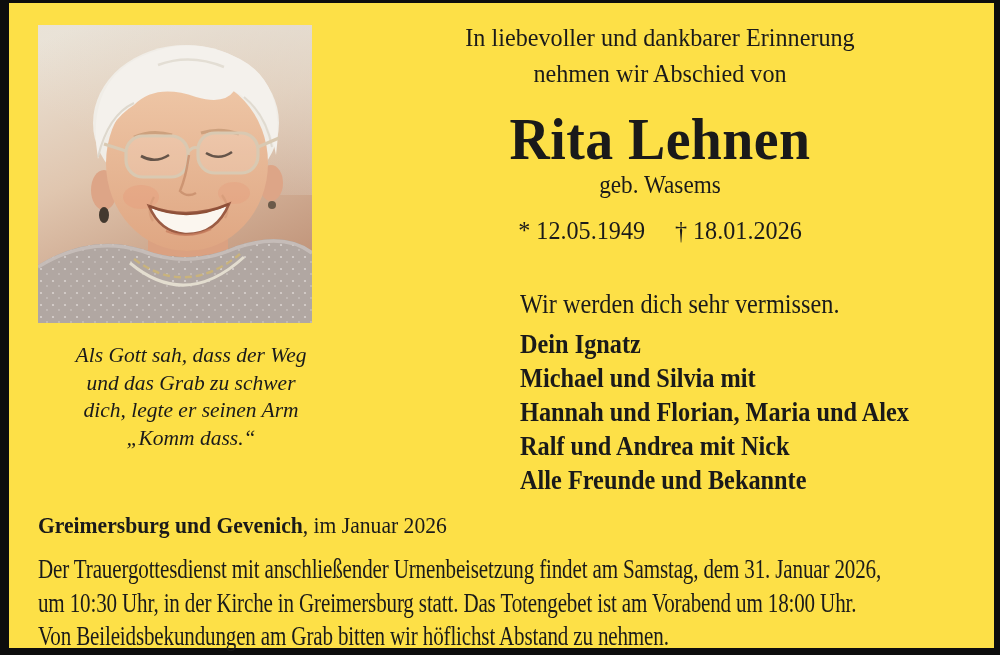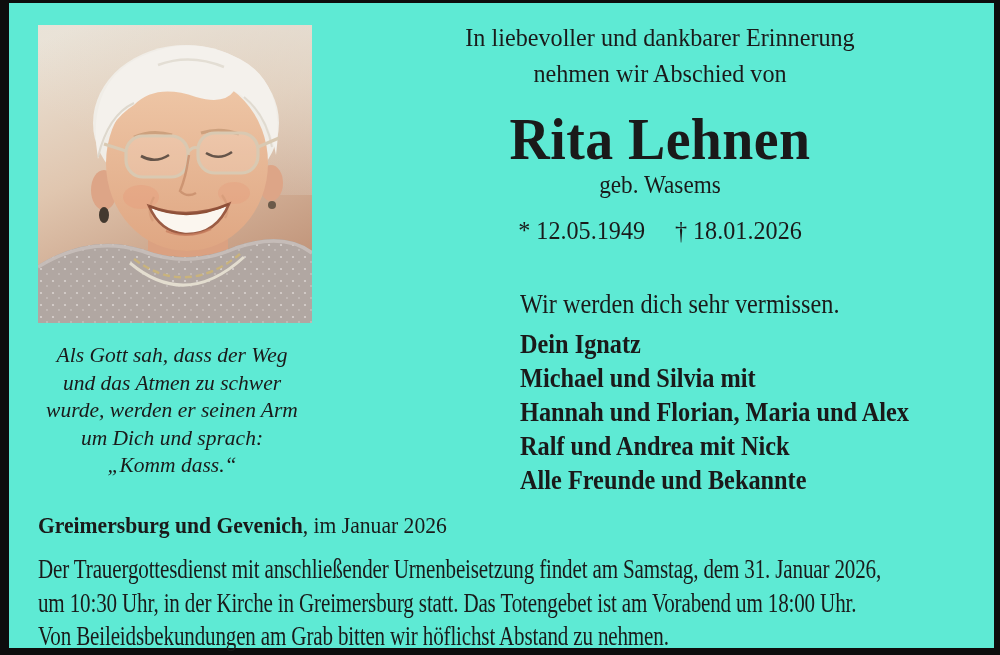--- a/index.html
+++ b/index.html
@@ -1,20 +1,20 @@
 <!DOCTYPE html>
 <html><head>
 <meta charset="utf-8">
 <style>
   html,body { margin:0; padding:0; }
   .page {
     position: relative;
     width: 1000px;
     height: 655px;
-    background: #5eead4;
+    background: #fde047;
     overflow: hidden;
     font-family: "Liberation Serif", "DejaVu Serif", serif;
     color: #1a1a1a;
   }
   
   .frame { position:absolute; background:#0d0d0d; }
   .frame-top    { left:0; top:0; width:1000px; height:3px; }
   .frame-left   { left:0; top:0; width:9px;  height:655px; }
   .frame-right  { left:994px; top:0; width:6px; height:655px; }
   .frame-bottom { left:0; top:648px; width:1000px; height:7px; }
@@ -45,21 +45,21 @@
     position:absolute; left:520px; top:287px;
     font-size:27px; line-height:34px; white-space:nowrap;
     transform: scaleX(0.9); transform-origin:left top;
   }
   .mourners {
     position:absolute; left:520px; top:327px;
     font-size:27px; line-height:34px; font-weight:bold; white-space:nowrap;
     transform: scaleX(0.9); transform-origin:left top;
   }
   .poem {
-    position:absolute; left:32px; top:342px; width:280px;
+    position:absolute; left:51px; top:342px; width:280px;
     text-align:center; font-style:italic;
     font-size:21.5px; line-height:27.5px;
   }
   .place-line {
     position:absolute; left:38px; top:509px;
     font-size:24px; line-height:32px; white-space:nowrap;
     transform: scaleX(0.9); transform-origin:left top;
   }
   .place-line .place-bold { font-weight:bold; }
   .announcement {
@@ -169,23 +169,22 @@
   <div class="mourners">
     <div>Dein Ignatz</div>
     <div>Michael und Silvia mit</div>
     <div>Hannah und Florian, Maria und Alex</div>
     <div>Ralf und Andrea mit Nick</div>
     <div>Alle Freunde und Bekannte</div>
   </div>
 
   <div class="poem">
     <div>Als Gott sah, dass der Weg</div>
-    <div>und das Atmen zu schwer</div>
-    <div>wurde, werden er seinen Arm</div>
-    <div>um Dich und sprach:</div>
+    <div>und das Grab zu schwer</div>
+    <div>dich, legte er seinen Arm</div>
     <div>„Komm dass.“</div>
   </div>
 
   <div class="place-line">
     <span class="place-bold">Greimersburg und Gevenich</span><span>, im Januar 2026</span>
   </div>
 
   <div class="announcement">
     <div>Der Trauergottesdienst mit anschließender Urnenbeisetzung findet am Samstag, dem 31. Januar 2026,</div>
     <div>um 10:30 Uhr, in der Kirche in Greimersburg statt. Das Totengebet ist am Vorabend um 18:00 Uhr.</div>

